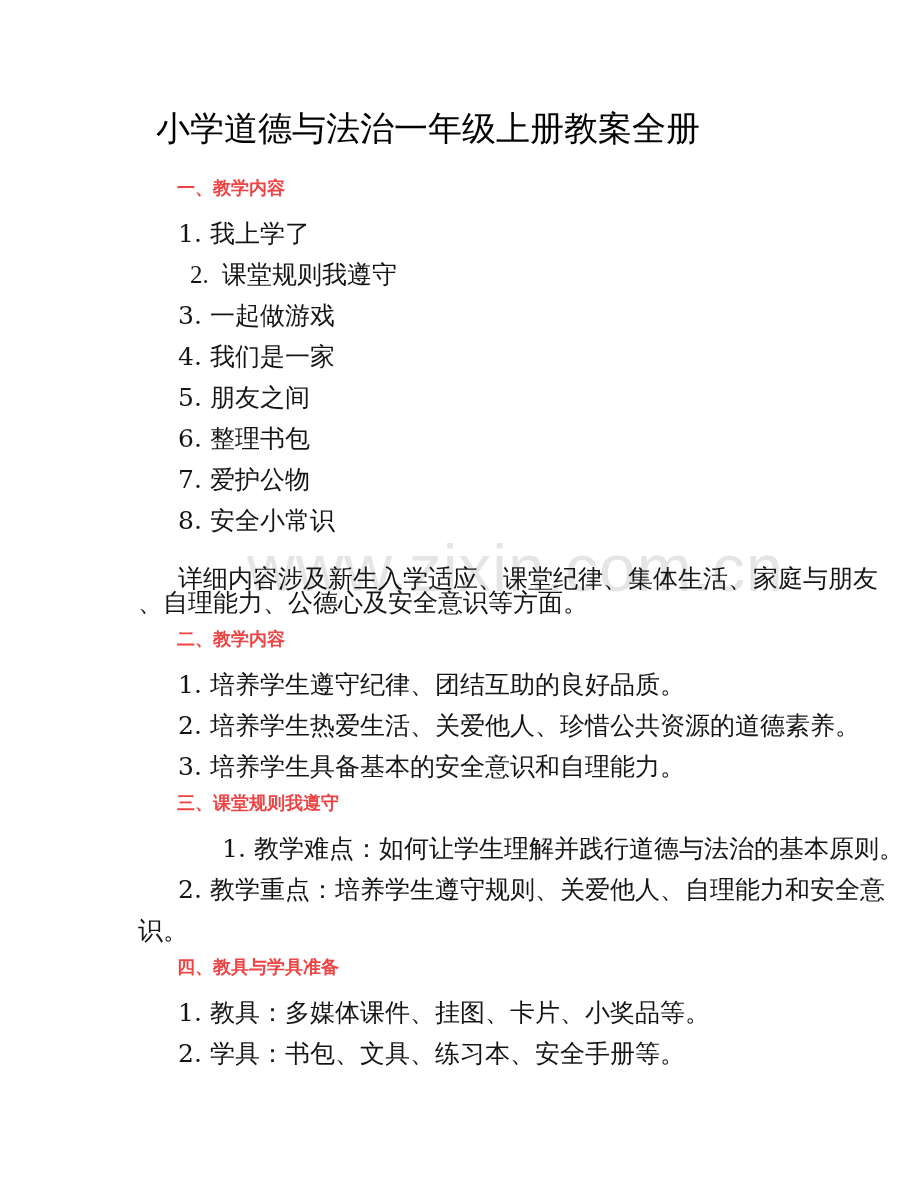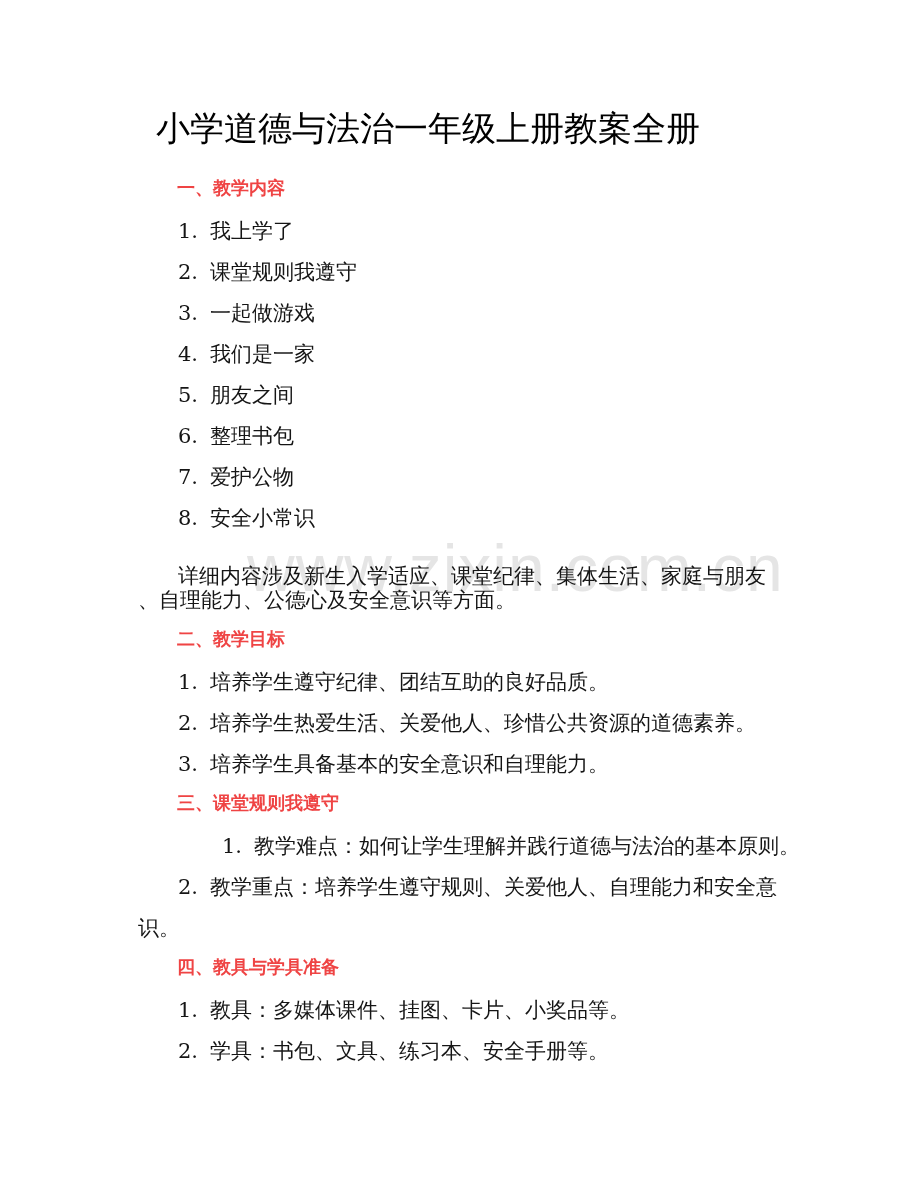--- a/index.html
+++ b/index.html
@@ -1,47 +1,47 @@
 <!DOCTYPE html>
 <html><head>
   <meta charset="utf-8">
   <style>
     html, body { margin: 0; padding: 0; background: #ffffff; }
     body { width: 920px; height: 1191px; position: relative; overflow: hidden;
            font-family: "DejaVu Serif", "Liberation Serif", serif; color: #111; }
     .title { position: absolute; top: 106px; left: 0; width: 856px; text-align: center;
              font-family: "DejaVu Sans", "Liberation Sans", sans-serif;
              font-size: 34px; font-weight: normal; letter-spacing: 0px; color: #000; }
-    .line { position: absolute; font-size: 21px; white-space: nowrap; color: #151515; }
+    .line { position: absolute; font-size: 25px; white-space: nowrap; color: #151515; }
     .h { font-family: "DejaVu Sans", "Liberation Sans", sans-serif; font-weight: bold; font-size: 18px; color: #ef4444; }
     .num { display: inline-block; width: 32px; }
     .watermark { position: absolute; left: 247px; top: 530px; font-family: "Liberation Sans", sans-serif;
                  font-size: 66px; color: rgba(160,160,160,0.28); letter-spacing: 1px; pointer-events: none; }
   </style>
 </head>
 <body>
 
 <div>
   <div class="watermark">www.zixin.com.cn</div>
 
   <div class="title">小学道德与法治一年级上册教案全册</div>
 
   <div class="line h" style="top:176px;left:177px;">一、教学内容</div>
   <div class="line" style="top:217px;left:178px;"><span class="num">1.</span><span>我上学了</span></div>
-  <div class="line" style="top:258px;left:178px;"><span class="num">2.</span><span>课堂规则我遵守</span></div>
+  <div class="line" style="top:258px;left:190px;font-family:Liberation Serif, serif;"><span class="num">2.</span><span>课堂规则我遵守</span></div>
   <div class="line" style="top:299px;left:178px;"><span class="num">3.</span><span>一起做游戏</span></div>
   <div class="line" style="top:340px;left:178px;"><span class="num">4.</span><span>我们是一家</span></div>
   <div class="line" style="top:381px;left:178px;"><span class="num">5.</span><span>朋友之间</span></div>
   <div class="line" style="top:422px;left:178px;"><span class="num">6.</span><span>整理书包</span></div>
   <div class="line" style="top:463px;left:178px;"><span class="num">7.</span><span>爱护公物</span></div>
   <div class="line" style="top:504px;left:178px;"><span class="num">8.</span><span>安全小常识</span></div>
   <div class="line" style="top:562px;left:178px;">详细内容涉及新生入学适应、课堂纪律、集体生活、家庭与朋友</div>
   <div class="line" style="top:586px;left:138px;">、自理能力、公德心及安全意识等方面。</div>
 
-  <div class="line h" style="top:627px;left:177px;">二、教学目标</div>
+  <div class="line h" style="top:627px;left:177px;">二、教学内容</div>
   <div class="line" style="top:668px;left:178px;"><span class="num">1.</span><span>培养学生遵守纪律、团结互助的良好品质。</span></div>
   <div class="line" style="top:709px;left:178px;"><span class="num">2.</span><span>培养学生热爱生活、关爱他人、珍惜公共资源的道德素养。</span></div>
   <div class="line" style="top:750px;left:178px;"><span class="num">3.</span><span>培养学生具备基本的安全意识和自理能力。</span></div>
 
   <div class="line h" style="top:791px;left:177px;">三、课堂规则我遵守</div>
   <div class="line" style="top:832px;left:178px;margin-left:44px;"><span class="num">1.</span><span>教学难点：如何让学生理解并践行道德与法治的基本原则。</span></div>
   <div class="line" style="top:873px;left:178px;"><span class="num">2.</span><span>教学重点：培养学生遵守规则、关爱他人、自理能力和安全意</span></div>
   <div class="line" style="top:914px;left:138px;">识。</div>
 
   <div class="line h" style="top:955px;left:177px;">四、教具与学具准备</div>

